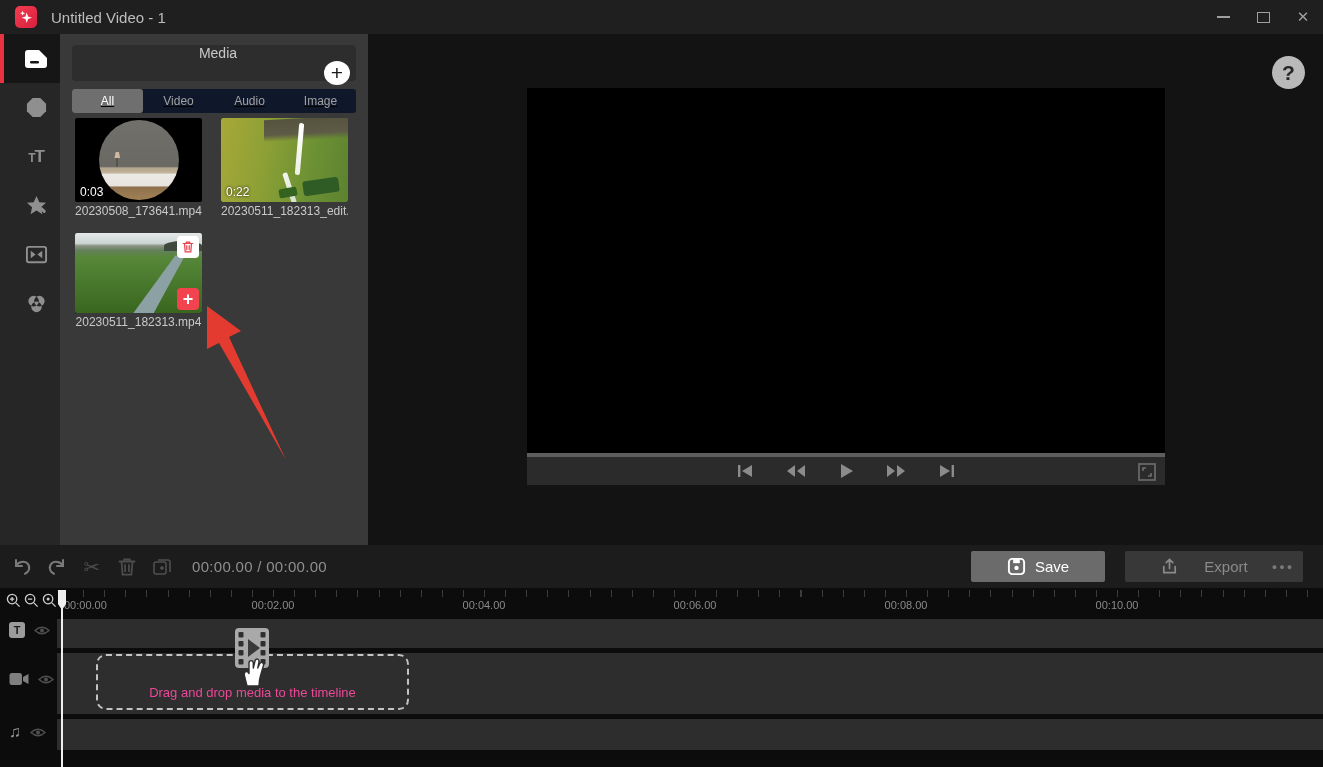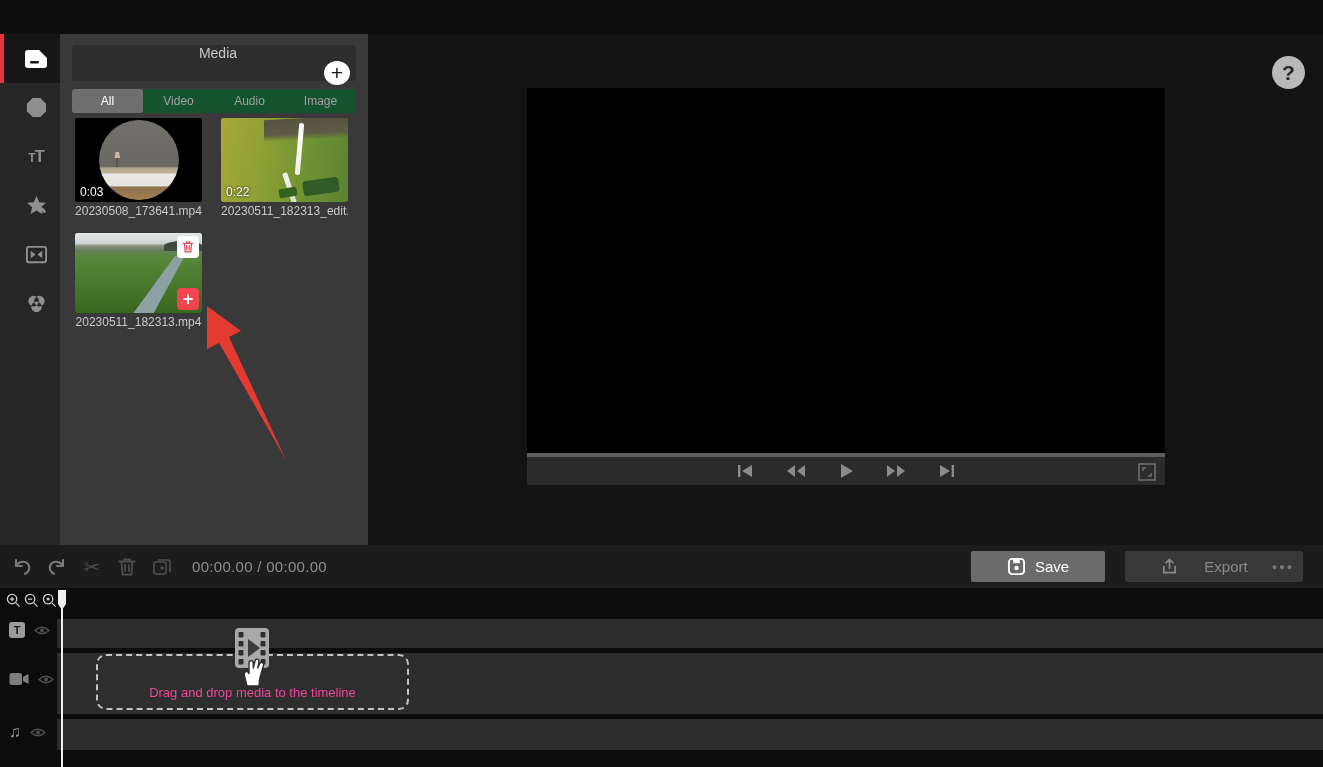--- a/index.html
+++ b/index.html
@@ -28,21 +28,21 @@
   .ticon { color:#8f8f8f; font-weight:700; letter-spacing:-1px; }
   .ticon .t1 { font-size:12px; } .ticon .t2 { font-size:17px; }
 
   
   #media-panel { position:absolute; left:60px; top:34px; width:308px; height:511px; background:#393939; }
   .panel-header { margin:11px 12px 0 12px; height:36px; background:#2d2d2d; border-radius:4px;
                   display:flex; align-items:center; padding:0 6px 0 14px;flex-direction:column; }
   .panel-title { color:#c8c8c8; font-size:14px; }
   .add-btn { margin-left:auto; width:26px; height:26px; border-radius:50%; background:#ffffff;
              color:#1a1a1a; font-size:21px; line-height:24px; display:flex; align-items:center; justify-content:center; }
-  .tabs { margin:8px 12px 0 12px; height:24px; background:#14532d; border-radius:3px; display:flex; }
+  .tabs { margin:8px 12px 0 12px; height:24px; background:#0f172a; border-radius:3px; display:flex;text-decoration:underline; }
   .tab { flex:1; display:flex; align-items:center; justify-content:center; font-size:12px;
          color:#a0a0a0; border-radius:3px; }
   .tab.active { background:#6f6f6f; color:#ffffff; }
   .media-grid { position:absolute; left:15px; top:84px; width:280px; }
   .media-item { position:absolute; width:127px; }
   .thumb { position:relative; width:127px; height:84px; background:#000; overflow:hidden; border-radius:2px; }
   .duration { position:absolute; left:5px; bottom:3px; color:#fff; font-size:12px; text-shadow:0 0 3px #000; }
   .filename { margin-top:2px; font-size:12px; color:#c9c9c9; text-align:center;
               white-space:nowrap; overflow:hidden; width:127px; }
   
@@ -136,20 +136,38 @@
   .note-glyph { color:#9a9a9a; font-size:16px; }
 
   
   #arrow-overlay { position:absolute; left:0; top:0; width:1323px; height:767px; pointer-events:none; z-index:50; }
 </style>
 </head>
 <body>
 
 <div id="stage">
 
+  <div id="titlebar">
+    <div class="app-icon">
+      <svg width="18" height="18" viewBox="0 0 24 24">
+        <path d="M13 6 L14.7 11.3 L20 13 L14.7 14.7 L13 20 L11.3 14.7 L6 13 L11.3 11.3 Z" fill="#ffffff"></path>
+        <path d="M7.5 3.5 L8.4 6 L11 7 L8.4 7.9 L7.5 10.4 L6.6 7.9 L4 7 L6.6 6 Z" fill="#ffffff"></path>
+      </svg>
+    </div>
+    <div class="win-title">Untitled Video - 1</div>
+    <div class="win-controls">
+      <div class="win-btn">
+          <span class="min-shape"></span>
+        </div>
+      <div class="win-btn">
+          <span class="max-shape"></span>
+        </div>
+      <div class="win-btn">✕</div>
+    </div>
+  </div>
 
   <div id="sidebar">
     <div class="side-item active">
       <svg width="26" height="24" viewBox="0 0 26 24">
         <rect x="2" y="3" width="22" height="18" rx="3" fill="#ffffff"></rect>
         <path d="M16 3 L24 11 L24 3 Z" fill="#161616"></path>
         <rect x="7" y="14" width="9" height="2.6" rx="1.3" fill="#161616"></rect>
       </svg>
     </div>
     <div class="side-item">
@@ -318,20 +336,29 @@
       <span>Export</span>
     </span>
     <span class="export-more">●●●</span>
   </div>
 
   <div id="timeline">
     <div class="track" id="track-text"></div>
     <div class="track" id="track-video"></div>
     <div class="track" id="track-audio"></div>
 
+    <div id="ruler">
+      <div id="ruler-ticks"></div>
+      <span class="ruler-label first" style="left:7px">00:00.00</span>
+      <span class="ruler-label" style="left:216px">00:02.00</span>
+      <span class="ruler-label" style="left:427px">00:04.00</span>
+      <span class="ruler-label" style="left:638px">00:06.00</span>
+      <span class="ruler-label" style="left:849px">00:08.00</span>
+      <span class="ruler-label" style="left:1060px">00:10.00</span>
+    </div>
 
     <div id="dropzone">
       <span>Drag and drop media to the timeline</span>
     </div>
 
     <svg id="film-ghost" viewBox="0 0 42 42">
       <rect x="4" y="1" width="34" height="40" rx="4" fill="#a9a9a9"></rect>
       <rect x="7.5" y="5" width="5" height="5.5" rx="1" fill="#2e2e2e"></rect>
       <rect x="7.5" y="14" width="5" height="5.5" rx="1" fill="#2e2e2e"></rect>
       <rect x="7.5" y="23" width="5" height="5.5" rx="1" fill="#2e2e2e"></rect>

